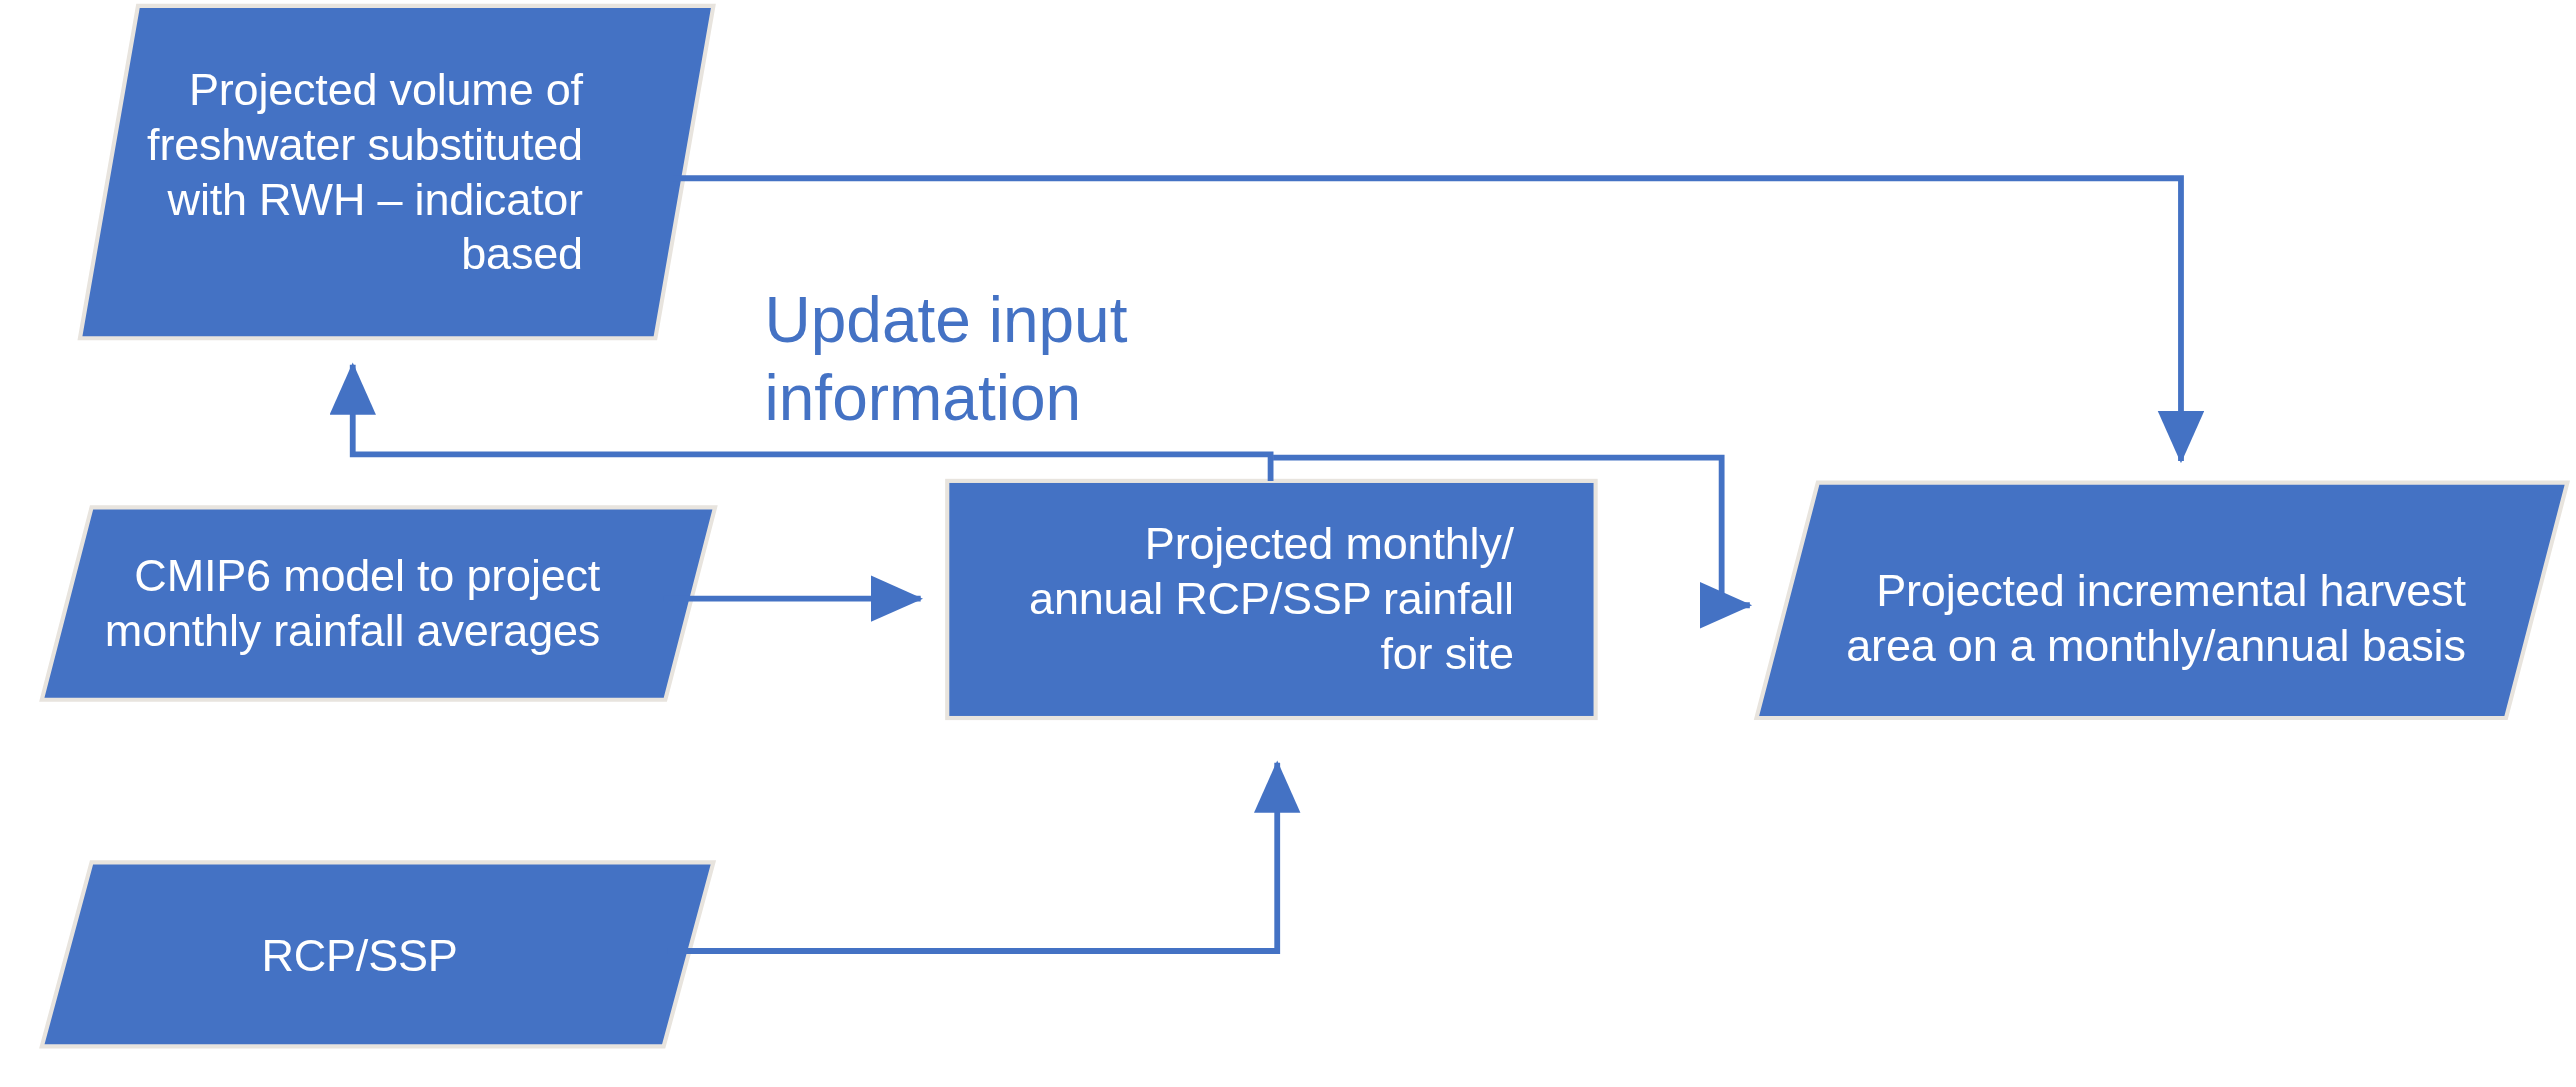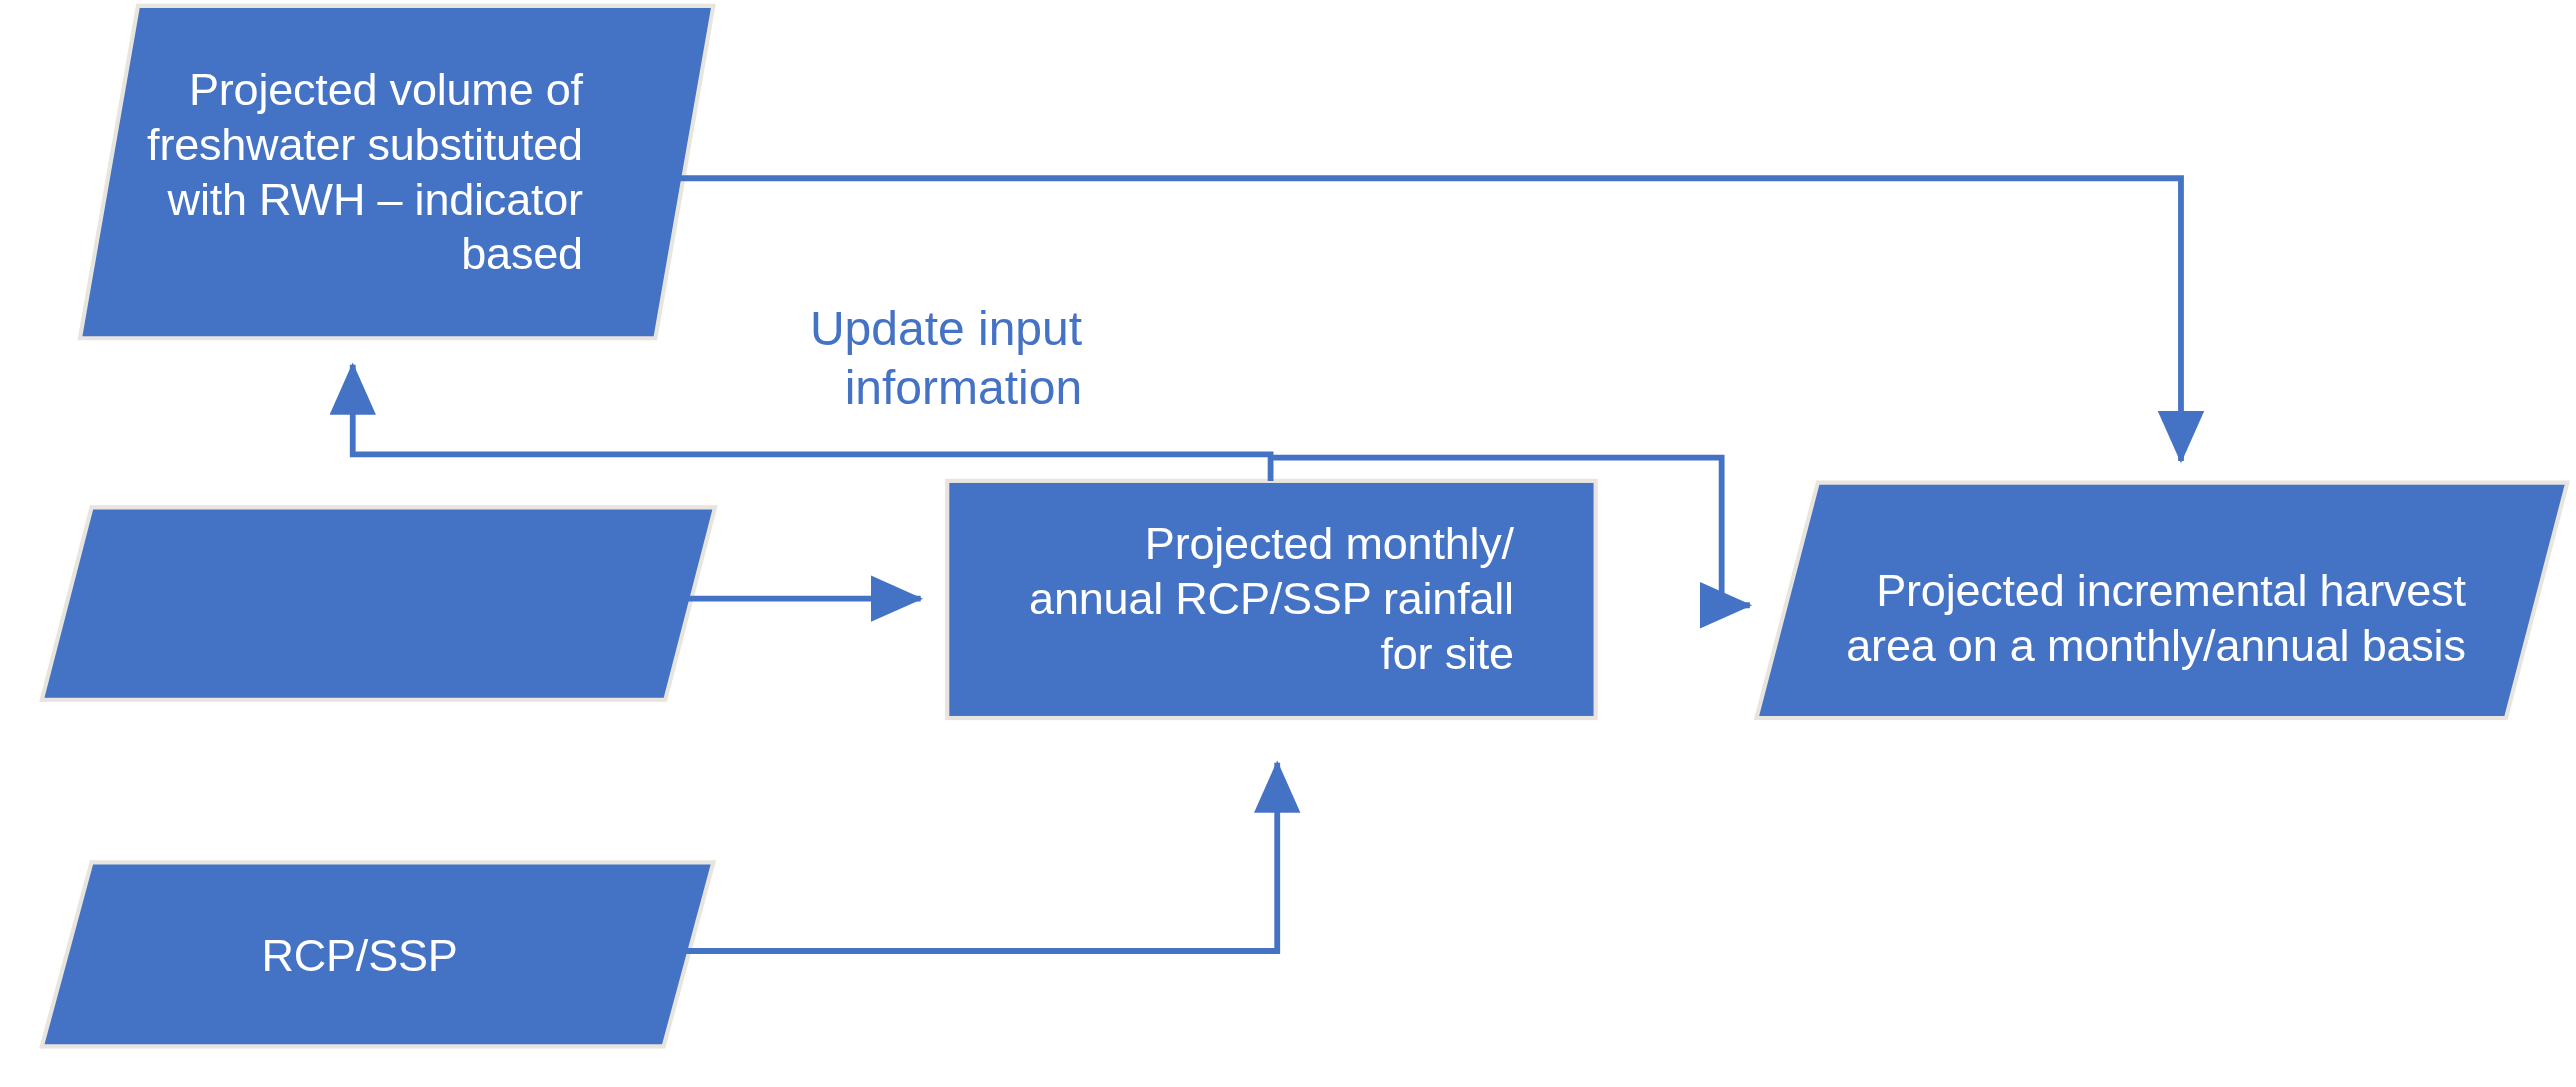--- a/index.html
+++ b/index.html
@@ -37,24 +37,24 @@
     line-height: 1.22;
     letter-spacing: -0.2px;
     white-space: pre-line;
     pointer-events: none;
   }
   .edge-label {
     position: absolute;
     display: flex;
     align-items: center;
     justify-content: center;
-    text-align: right;
+    text-align: left;
     color: #4472C4;
     font-family: "Liberation Sans", sans-serif;
-    font-size: 48px;
+    font-size: 64px;
     line-height: 1.22;
     white-space: pre-line;
   }
   
   #label-freshwater { left: 83px;  top: 6.6px;    width: 564px;  height: 332px; }
   #label-cmip6      { left: 25px;   top: 508px;  width: 655px;  height: 192px; }
   #label-rainfall   { left: 947px; top: 481px;  width: 649px;  height: 237px; }
   #label-harvest    { left: 1748px; top: 501px;  width: 816px;  height: 236px; }
   #label-rcpssp     { left: 32px;   top: 863px; width: 655px;  height: 186px; }
   #label-update     { left: 751px;  top: 280px;  width: 390px;  height: 158px; }
@@ -118,20 +118,22 @@
       <path d="M 805,1147 L 1540,1147 L 1540,920" fill="none" stroke="#4472C4" stroke-width="7" marker-end="url(#arrow-u)"></path>
     </g>
 
   </svg>
 
   <div class="node-label" id="label-freshwater">Projected volume of
 freshwater substituted
 with RWH – indicator
 based</div>
 
+  <div class="node-label" id="label-cmip6">CMIP6 model to project
+monthly rainfall averages</div>
 
   <div class="node-label" id="label-rainfall">Projected monthly/
 annual RCP/SSP rainfall
 for site</div>
 
   <div class="node-label" id="label-harvest">Projected incremental harvest
 area on a monthly/annual basis</div>
 
   <div class="node-label" id="label-rcpssp">RCP/SSP</div>
 

